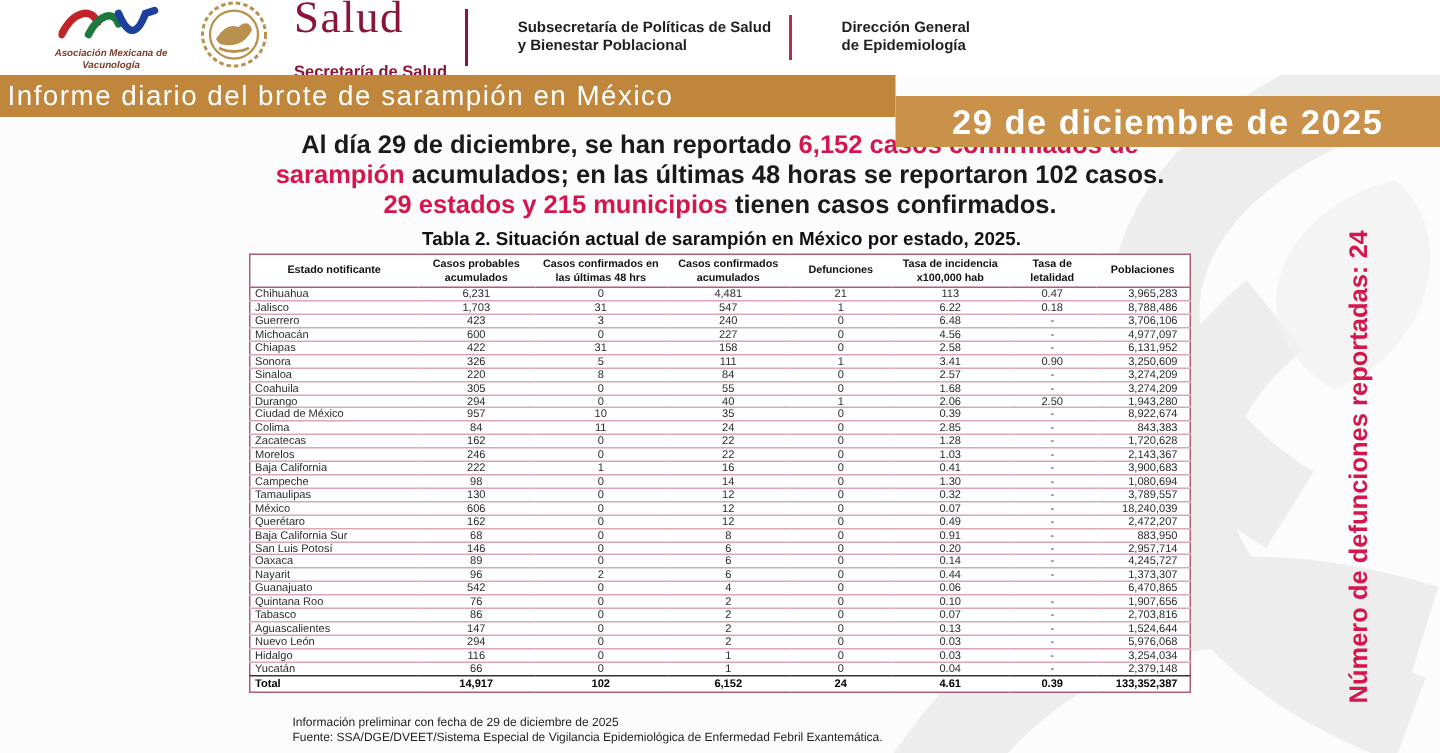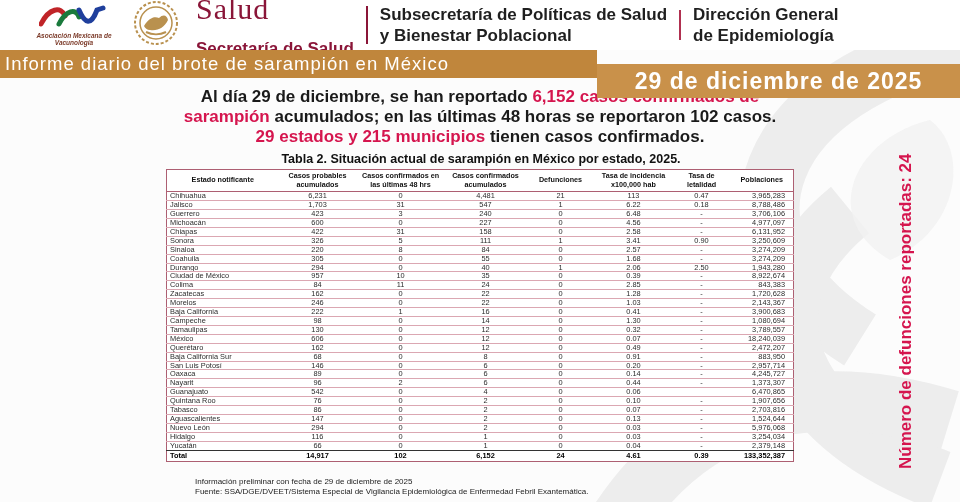--- a/index.html
+++ b/index.html
@@ -7,24 +7,24 @@
        background:#fcfcfc;font-family:"Liberation Sans",sans-serif;}
   .watermark{position:absolute;top:0;left:0;width:960px;height:502px;z-index:0;pointer-events:none;}
   
   .header{position:absolute;top:0;left:0;width:960px;height:50px;background:#fff;z-index:2;
           display:flex;align-items:center;}
   .amv{margin-left:28px;width:92px;text-align:center;}
   .amv-caption{font-size:6.5px;font-weight:bold;font-style:italic;color:#7c3b2a;line-height:1.1;margin-top:-2px;}
   .seal{margin-left:12px;}
   .salud-block{margin-left:16px;line-height:1;}
   .salud-title{font-family:"Liberation Serif",serif;font-weight:normal;font-size:30px;color:#8a1538;letter-spacing:1px;}
-  .salud-sub{font-size:17px;font-weight:bold;color:#8a1538;margin-top:16px;}
+  .salud-sub{font-size:11px;font-weight:bold;color:#8a1538;margin-top:16px;}
   .vdiv{width:2px;height:38px;background:#8a1538;margin:0 12px;}
   .vdiv2{width:2px;height:30px;background:#b03050;margin:0 12px;}
-  .dep{font-size:17px;font-weight:bold;color:#1f1f1f;line-height:1.25;}
+  .dep{font-size:10px;font-weight:bold;color:#1f1f1f;line-height:1.25;margin-left:21px;}
   
   .banner{position:absolute;top:50px;left:0;width:597px;height:28px;background:#c0863c;z-index:3;
           color:#fff;font-weight:normal;font-size:18.5px;letter-spacing:1px;line-height:28px;padding-left:5px;
           box-sizing:border-box;white-space:nowrap;}
   .banner-date{position:absolute;top:64px;left:597px;width:363px;height:34px;background:#c9914a;z-index:4;
           color:#fff;font-weight:bold;font-size:23px;letter-spacing:1px;display:flex;align-items:center;justify-content:center;}
   
   .summary{position:absolute;top:87px;left:0;width:960px;text-align:center;z-index:2;
            font-weight:bold;font-size:17px;line-height:20px;}
   .summary .dark{color:#1a1a1a;}

